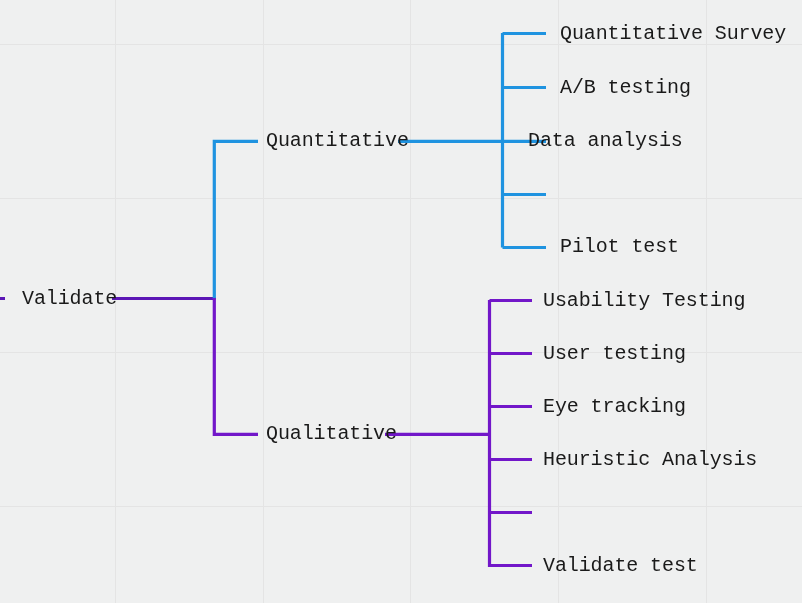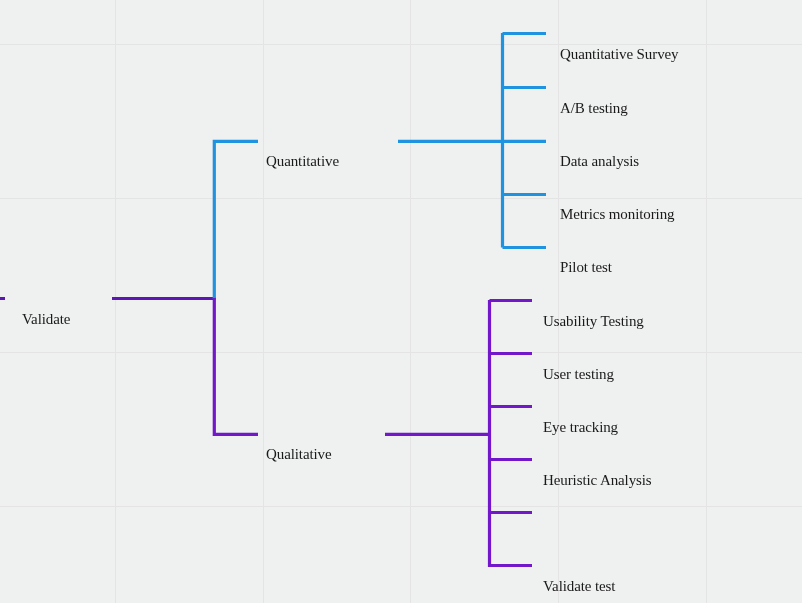--- a/index.html
+++ b/index.html
@@ -21,28 +21,27 @@
   }
   #gridlayer, #treelayer {
     position: absolute;
     top: 0;
     left: 0;
     width: 802px;
     height: 603px;
   }
   .node-label {
     position: absolute;
-    font-family: Liberation Serif, serif;
-    font-size: 15px;
+    font-family: Liberation Mono, monospace;
+    font-size: 20px;
     color: #1a1a1a;
     white-space: nowrap;
     line-height: 1;
     transform: translateY(-50%);
     letter-spacing: -0.1px;
-    margin-top: 20px;
   }
 </style>
 </head>
 <body>
 
 <div id="canvas">
 
   <svg id="gridlayer" viewBox="0 0 802 603" width="802" height="603" xmlns="http://www.w3.org/2000/svg" shape-rendering="crispEdges">
     <rect x="0" y="0" width="802" height="603" fill="#eff0f0"></rect>
     <g stroke="#e4e4e4" stroke-width="1.6">
@@ -101,22 +100,21 @@
   </svg>
 
   <div class="node-label" style="left:22px; top:299px;">Validate</div>
 
   <div class="node-label" style="left:266px; top:141px;text-align:center;">Quantitative</div>
 
   <div class="node-label" style="left:266px; top:434px;">Qualitative</div>
 
   <div class="node-label" style="left:560px; top:34px;">Quantitative Survey</div>
   <div class="node-label" style="left:560px; top:88px;">A/B testing</div>
-  <div class="node-label" style="left:560px; top:141px;">Data analysis</div>
-  <div class="node-label" style="left:560px; top:194px;">Metrics monitoring</div>
+  <div class="node-label" style="left:528px; top:141px;">Data analysis</div>
   <div class="node-label" style="left:560px; top:247px;">Pilot test</div>
 
   <div class="node-label" style="left:543px; top:301px;">Usability Testing</div>
   <div class="node-label" style="left:543px; top:354px;">User testing</div>
   <div class="node-label" style="left:543px; top:407px;">Eye tracking</div>
   <div class="node-label" style="left:543px; top:460px;">Heuristic Analysis</div>
   <div class="node-label" style="left:543px; top:566px;">Validate test</div>
 
 </div>
 

